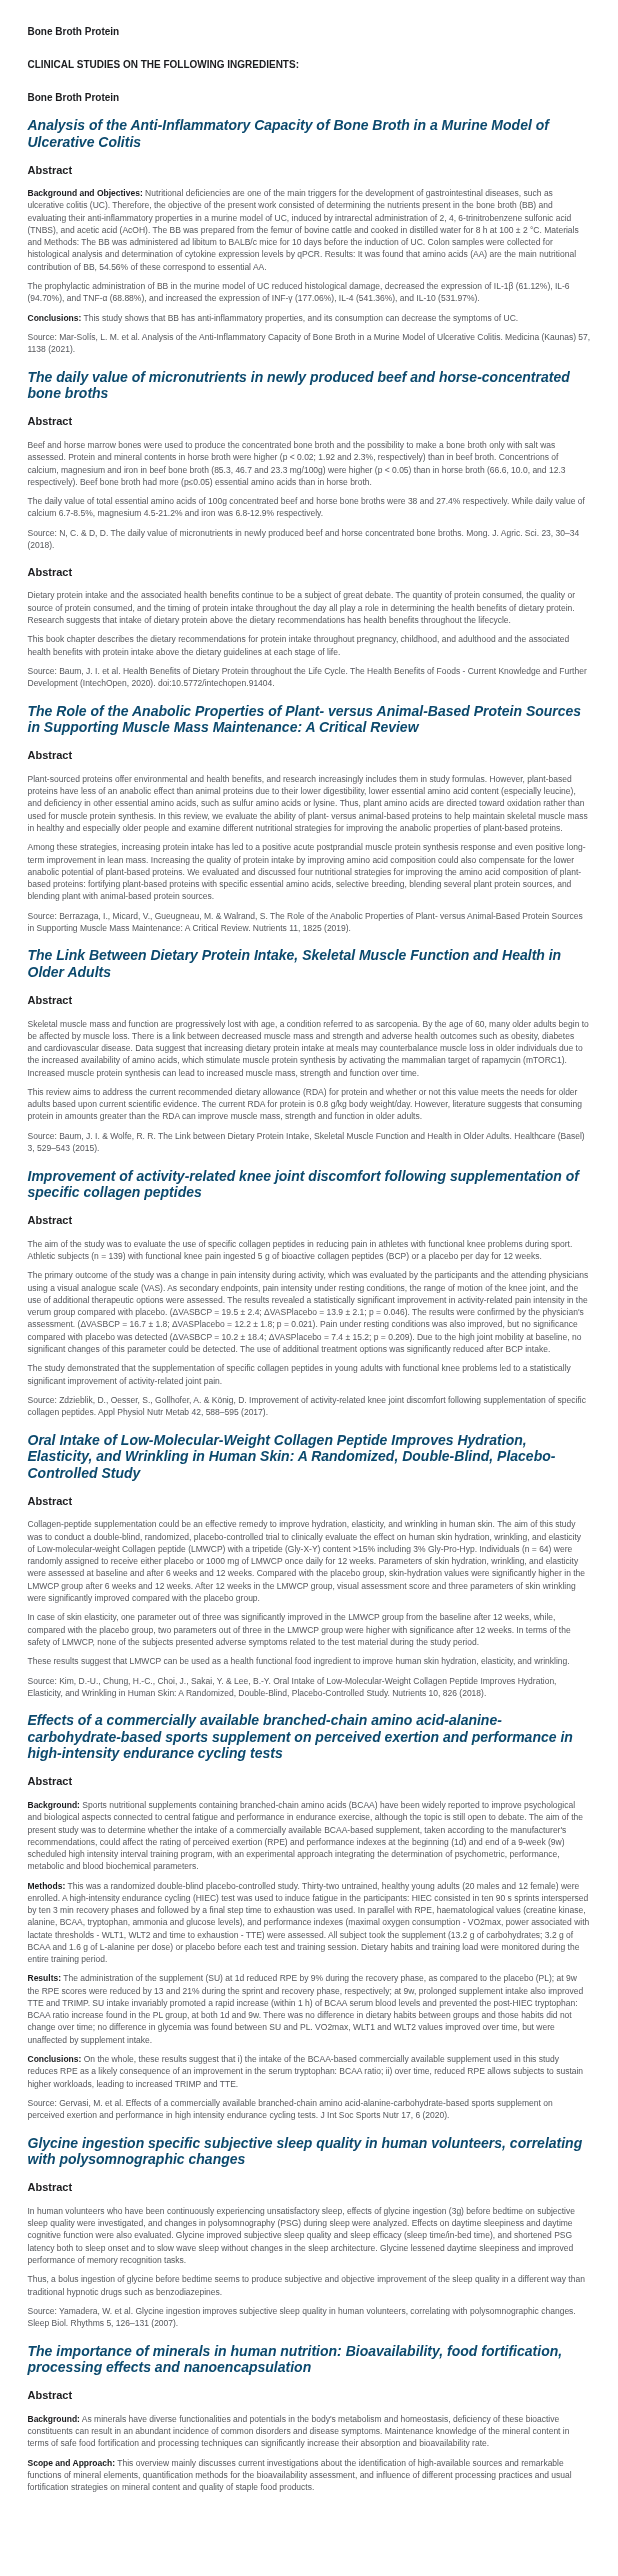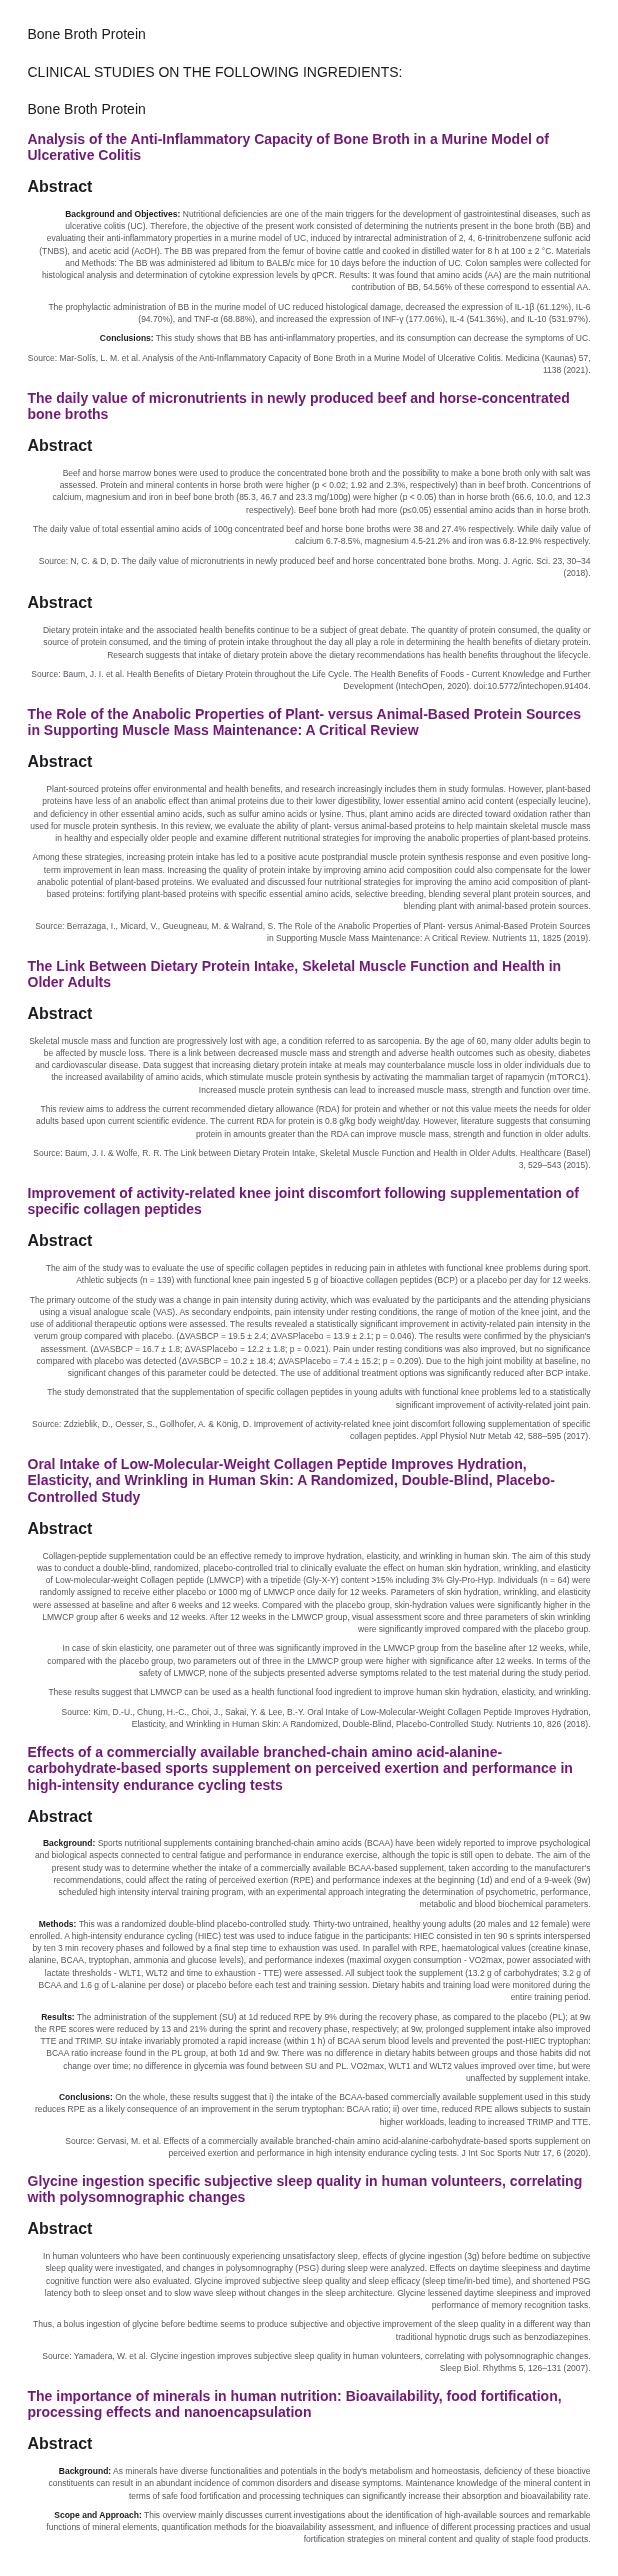--- a/index.html
+++ b/index.html
@@ -11,49 +11,50 @@
     font-family: "Liberation Sans", "DejaVu Sans", sans-serif;
     color: #55575c;
     -webkit-font-smoothing: antialiased;
   }
   .page {
     max-width: 563px;
     margin: 0 auto;
     padding: 26px 0 12.4px;
   }
   h1.doc-h {
-    font-size: 14px;
+    font-size: 10px;
     line-height: 1.15;
     color: #1b1c1f;
-    font-weight: 400;
+    font-weight: 700;
     margin: 0 0 21.6px;
   }
   h1.doc-h.ingredient {
     margin-bottom: 0;
   }
   section.study { margin-top: 13.4px; }
   h2.study-title {
     font-size: 14px;
     line-height: 1.18;
-    color: #701a75;
+    color: #0c4a6e;
     font-weight: 700;
     margin: 13.4px 0 0;
+    font-style: italic;
   }
   h3.abstract-label {
-    font-size: 16px;
+    font-size: 11px;
     line-height: 1.4;
     color: #1b1c1f;
     font-weight: 700;
     margin: 12.4px 0 9.3px;
   }
   .paragraphs p, ol.refs {
     font-size: 8.5px;
     line-height: 1.44;
   }
-  .paragraphs p { margin: 0 0 7.2px; text-align: right; }
+  .paragraphs p { margin: 0 0 7.2px; }
   p strong.lead {
     color: #1b1c1f;
     font-weight: 700;
   }
 </style>
 </head>
 <body>
 
 <div class="page">
   <h1 class="doc-h">Bone Broth Protein</h1>
@@ -79,20 +80,21 @@
           <p>Beef and horse marrow bones were used to produce the concentrated bone broth and the possibility to make a bone broth only with salt was assessed. Protein and mineral contents in horse broth were higher (p &lt; 0.02; 1.92 and 2.3%, respectively) than in beef broth. Concentrions of calcium, magnesium and iron in beef bone broth (85.3, 46.7 and 23.3 mg/100g) were higher (p &lt; 0.05) than in horse broth (66.6, 10.0, and 12.3 respectively). Beef bone broth had more (p≤0.05) essential amino acids than in horse broth.</p>
           <p>The daily value of total essential amino acids of 100g concentrated beef and horse bone broths were 38 and 27.4% respectively. While daily value of calcium 6.7-8.5%, magnesium 4.5-21.2% and iron was 6.8-12.9% respectively.</p>
           <p>Source: N, C. &amp; D, D. The daily value of micronutrients in newly produced beef and horse concentrated bone broths. Mong. J. Agric. Sci. 23, 30–34 (2018).</p>
         </div>
   </section>
 
   <section class="study">
     <h3 class="abstract-label">Abstract</h3>
     <div class="paragraphs">
           <p>Dietary protein intake and the associated health benefits continue to be a subject of great debate. The quantity of protein consumed, the quality or source of protein consumed, and the timing of protein intake throughout the day all play a role in determining the health benefits of dietary protein. Research suggests that intake of dietary protein above the dietary recommendations has health benefits throughout the lifecycle.</p>
+          <p>This book chapter describes the dietary recommendations for protein intake throughout pregnancy, childhood, and adulthood and the associated health benefits with protein intake above the dietary guidelines at each stage of life.</p>
           <p>Source: Baum, J. I. et al. Health Benefits of Dietary Protein throughout the Life Cycle. The Health Benefits of Foods - Current Knowledge and Further Development (IntechOpen, 2020). doi:10.5772/intechopen.91404.</p>
         </div>
   </section>
 
   <section class="study">
     <h2 class="study-title">The Role of the Anabolic Properties of Plant- versus Animal-Based Protein Sources in Supporting Muscle Mass Maintenance: A Critical Review</h2>
     <h3 class="abstract-label">Abstract</h3>
     <div class="paragraphs">
           <p>Plant-sourced proteins offer environmental and health benefits, and research increasingly includes them in study formulas. However, plant-based proteins have less of an anabolic effect than animal proteins due to their lower digestibility, lower essential amino acid content (especially leucine), and deficiency in other essential amino acids, such as sulfur amino acids or lysine. Thus, plant amino acids are directed toward oxidation rather than used for muscle protein synthesis. In this review, we evaluate the ability of plant- versus animal-based proteins to help maintain skeletal muscle mass in healthy and especially older people and examine different nutritional strategies for improving the anabolic properties of plant-based proteins.</p>
           <p>Among these strategies, increasing protein intake has led to a positive acute postprandial muscle protein synthesis response and even positive long-term improvement in lean mass. Increasing the quality of protein intake by improving amino acid composition could also compensate for the lower anabolic potential of plant-based proteins. We evaluated and discussed four nutritional strategies for improving the amino acid composition of plant-based proteins: fortifying plant-based proteins with specific essential amino acids, selective breeding, blending several plant protein sources, and blending plant with animal-based protein sources.</p>

